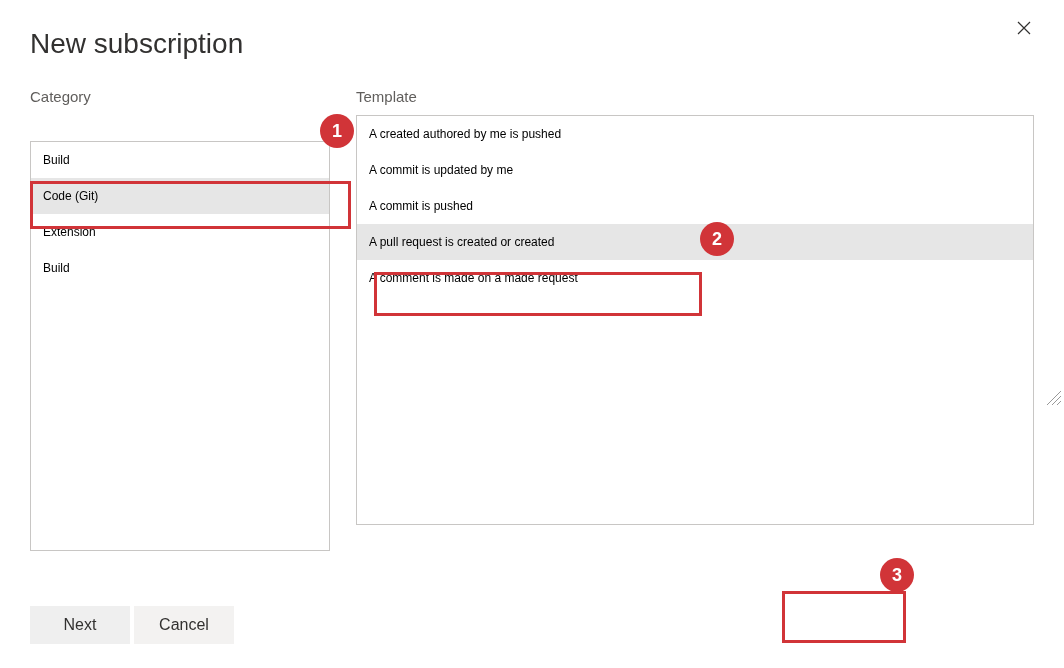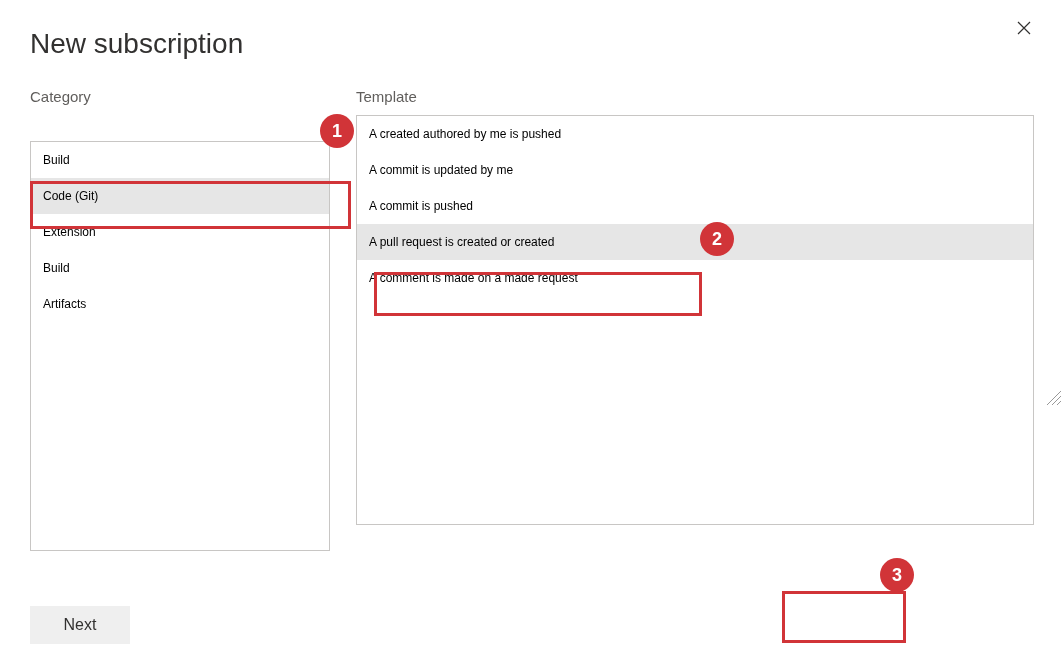--- a/index.html
+++ b/index.html
@@ -129,39 +129,39 @@
 
   <div class="columns">
 
     <div class="col-category">
       <div class="col-label">Category</div>
       <div class="list-panel" id="category-list">
           <div class="list-item">Build</div>
           <div class="list-item selected">Code (Git)</div>
           <div class="list-item">Extension</div>
           <div class="list-item">Build</div>
-          <div class="list-item">Artifacts</div>
         </div>
     </div>
 
     <div class="col-template">
       <div class="col-label">Template</div>
       <div class="list-panel" id="template-list">
           <div class="list-item">A created authored by me is pushed</div>
           <div class="list-item">A commit is updated by me</div>
           <div class="list-item">A commit is pushed</div>
           <div class="list-item selected">A pull request is created or created</div>
           <div class="list-item">A comment is made on a made request</div>
         </div>
     </div>
 
   </div>
 
   <div class="footer">
     <button class="btn btn-primary">Next</button>
+    <button class="btn btn-secondary">Cancel</button>
   </div>
 
 </div>
 
 <div class="anno-box" style="left:30px; top:181px; width:321px; height:48px;"></div>
 <div class="anno-badge" style="left:320px; top:114px;">1</div>
 
 <div class="anno-box" style="left:374px; top:272px; width:328px; height:44px;"></div>
 <div class="anno-badge" style="left:700px; top:222px;">2</div>
 

